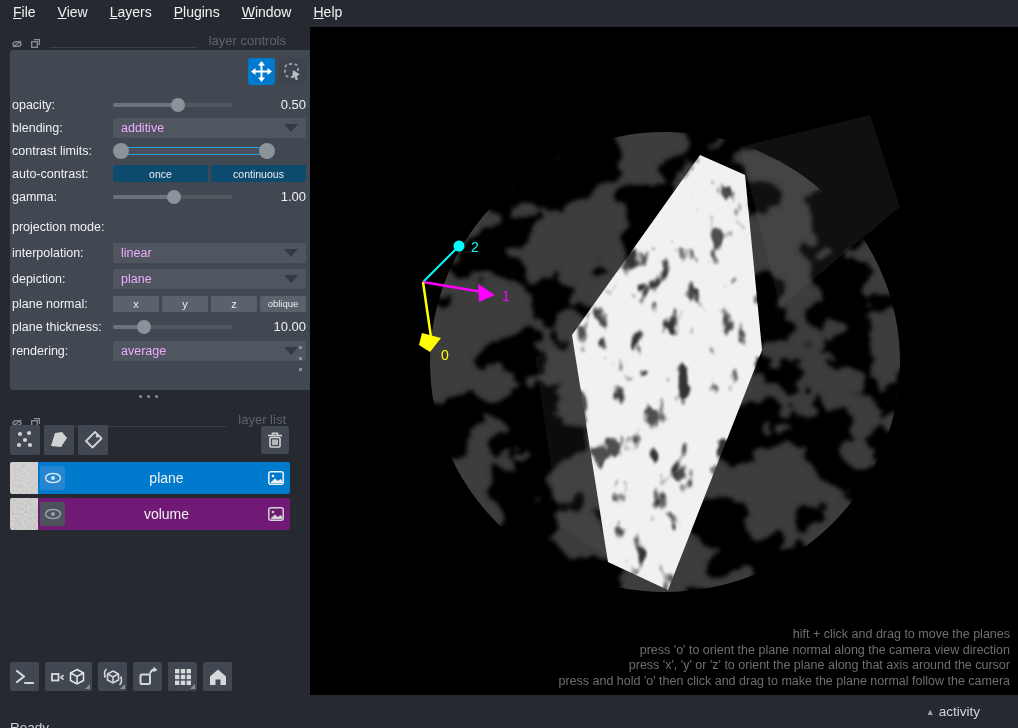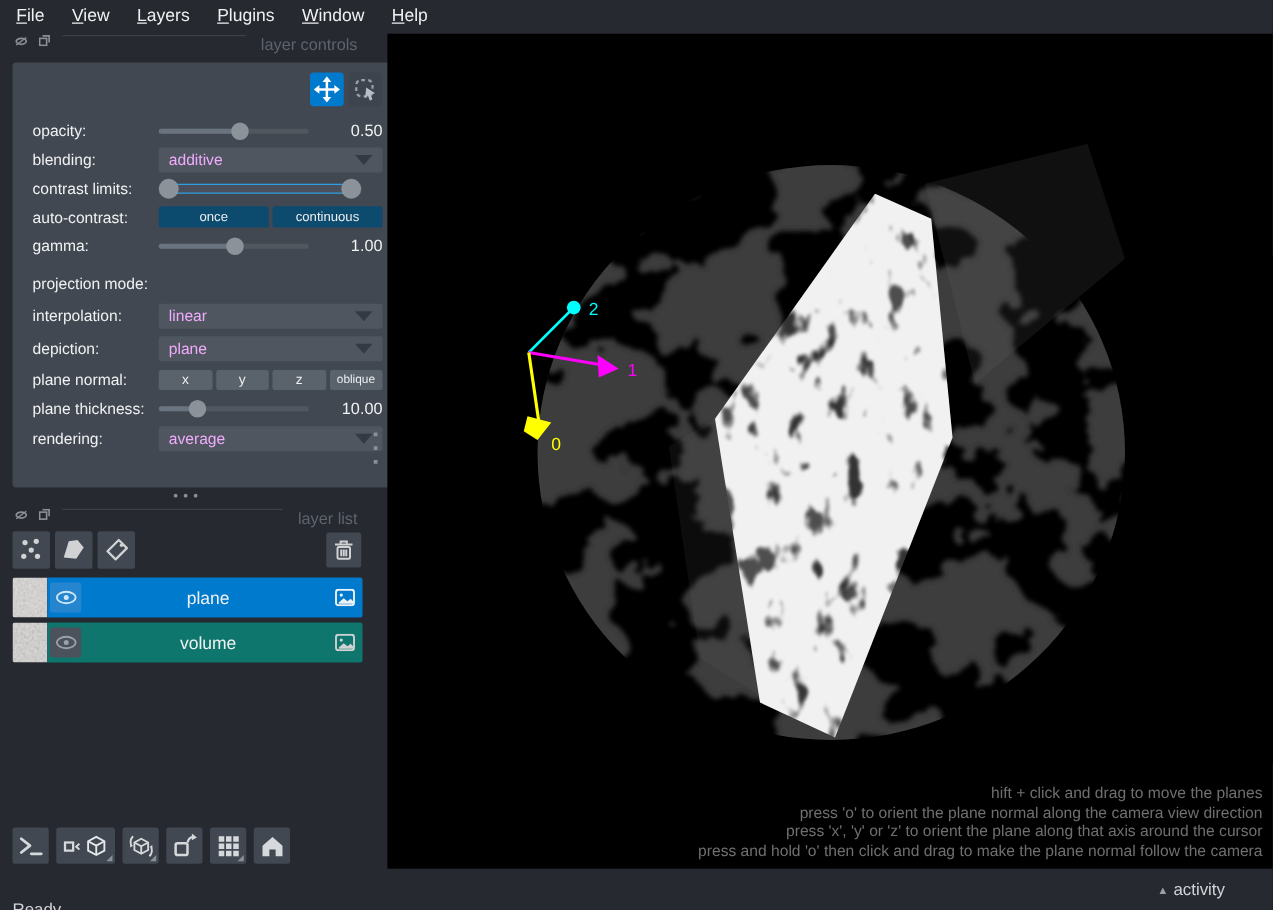--- a/index.html
+++ b/index.html
@@ -8,27 +8,27 @@
 
   
   .menubar { position:absolute; left:0; top:0; width:1018px; height:24px;
     background:#262930; display:flex; align-items:center; padding-left:2px; z-index:5; }
   .menu-item { padding:0 11px; font-size:14px; line-height:24px; color:#f0f1f2; cursor:default; }
   .menu-item u { text-decoration:underline; }
 
   
   .left-panel { position:absolute; left:0; top:24px; width:296px; height:671px; background:#262930; }
 
-  .dock-header { display:flex; align-items:flex-start; height:20px; padding:0 10px 0 12px; margin-top:4px; }
+  .dock-header { display:flex; align-items:flex-end; height:20px; padding:0 10px 0 12px; margin-top:4px; }
   .dock-header .mini-icons { display:flex; gap:9px; align-items:center; margin-right:10px; }
   .dock-line { flex:1; height:1px; background:#3b414b; margin-right:12px; }
   .dock-title { font-size:13px; color:#5d646e; }
 
   .controls-box { position:absolute; left:10px; top:26px; width:304px; height:340px;
-    background:#414851; border-radius:3px; padding:8px 8px 0 16px; }
+    background:#414851; border-radius:3px; padding:8px 8px 0 2px; }
   .mode-row { display:flex; justify-content:flex-end; gap:4px; margin-bottom:8px; }
   .mode-btn { width:27px; height:27px; border-radius:3px; background:#3e444e;
     display:flex; align-items:center; justify-content:center; }
   .mode-btn.active { background:#007acc; }
 
   .crow { display:flex; align-items:center; height:23px; }
   .crow.tall { height:26px; }
   .clabel { width:101px; font-size:12.5px; color:#f0f1f2; flex:none; }
   .cbody { flex:1; display:flex; align-items:center; position:relative; }
 
@@ -68,21 +68,21 @@
     border-radius:2px; display:flex; align-items:center; justify-content:center; }
   .ll-del { position:absolute; right:1px; top:1px; width:28px; height:28px; background:#414851;
     border-radius:2px; display:flex; align-items:center; justify-content:center; }
 
   .layer-rows { position:absolute; left:10px; top:438px; width:280px; display:flex;
     flex-direction:column; gap:4px; }
   .layer-row { display:flex; height:32px; }
   .thumb { width:28px; height:32px; flex:none; border-radius:2px 0 0 2px; overflow:hidden; }
   .row-body { flex:1; display:flex; align-items:center; border-radius:0 2px 2px 0; padding:0 6px 0 2px; }
   .row-body.selected { background:#007acc; }
-  .row-body.normal { background:#0f766e; }
+  .row-body.normal { background:#701a75; }
   .eye-btn { width:25px; height:24px; border-radius:2px; display:flex; align-items:center;
     justify-content:center; flex:none; }
   .row-body.selected .eye-btn { background:#2586cf; }
   .row-body.normal .eye-btn { background:#4b525c; }
   .layer-name { flex:1; text-align:center; font-size:14px; color:#f0f1f2; }
   .ltype-icon { flex:none; display:flex; }
 
   .viewer-buttons { position:absolute; left:10px; bottom:4px; display:flex; gap:6px; }
   .vbtn { position:relative; height:29px; width:29px; background:#414851; border-radius:2px;
     display:flex; align-items:center; justify-content:center; }

